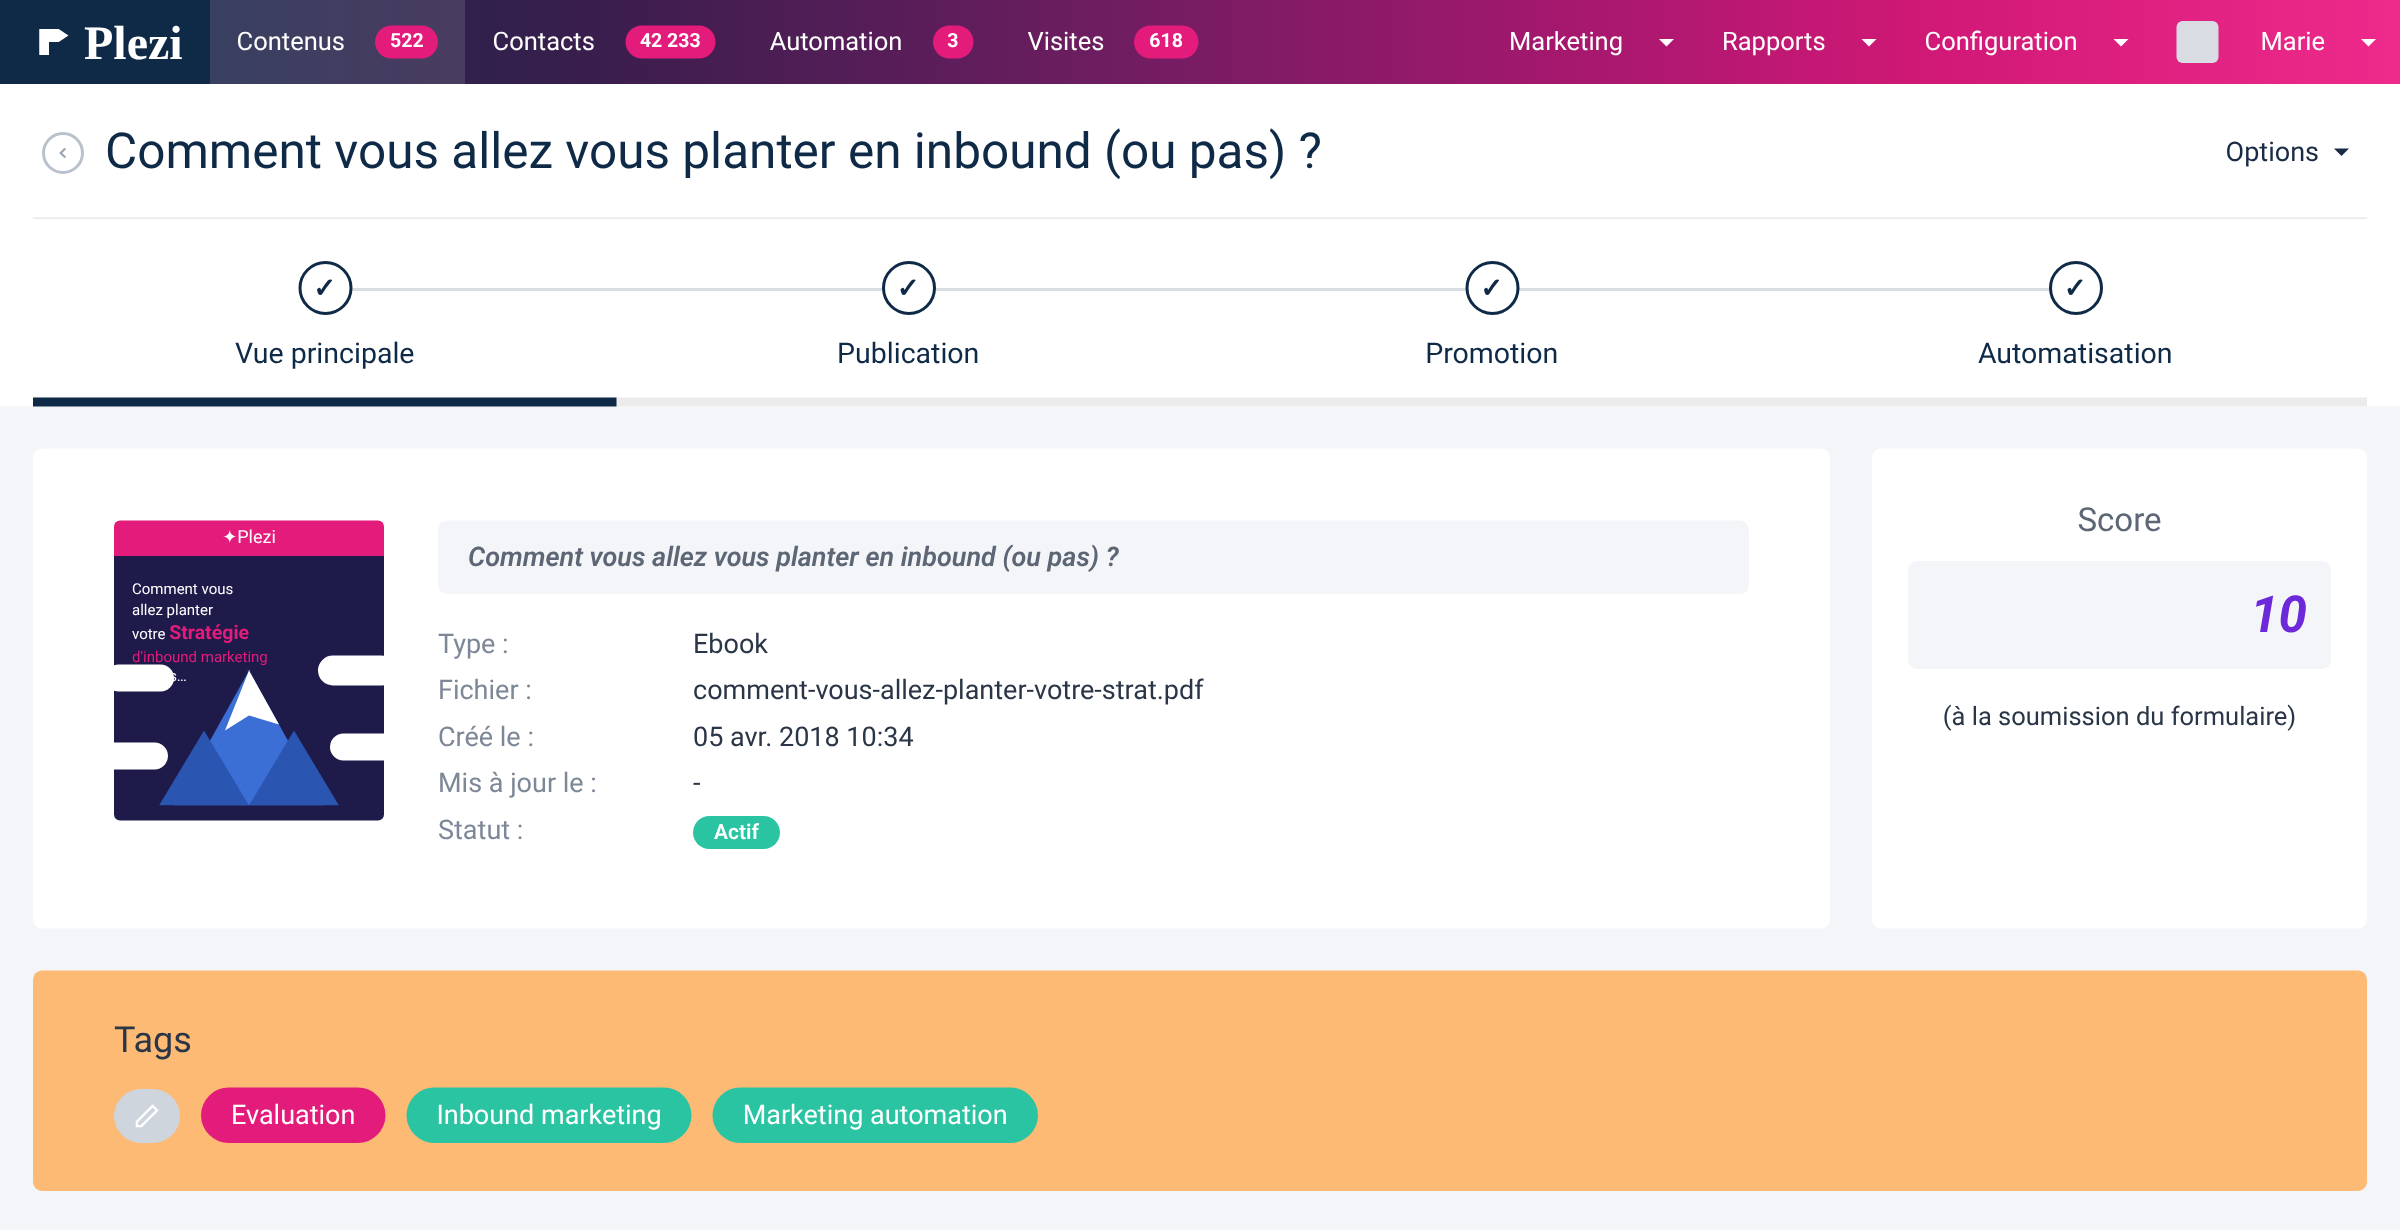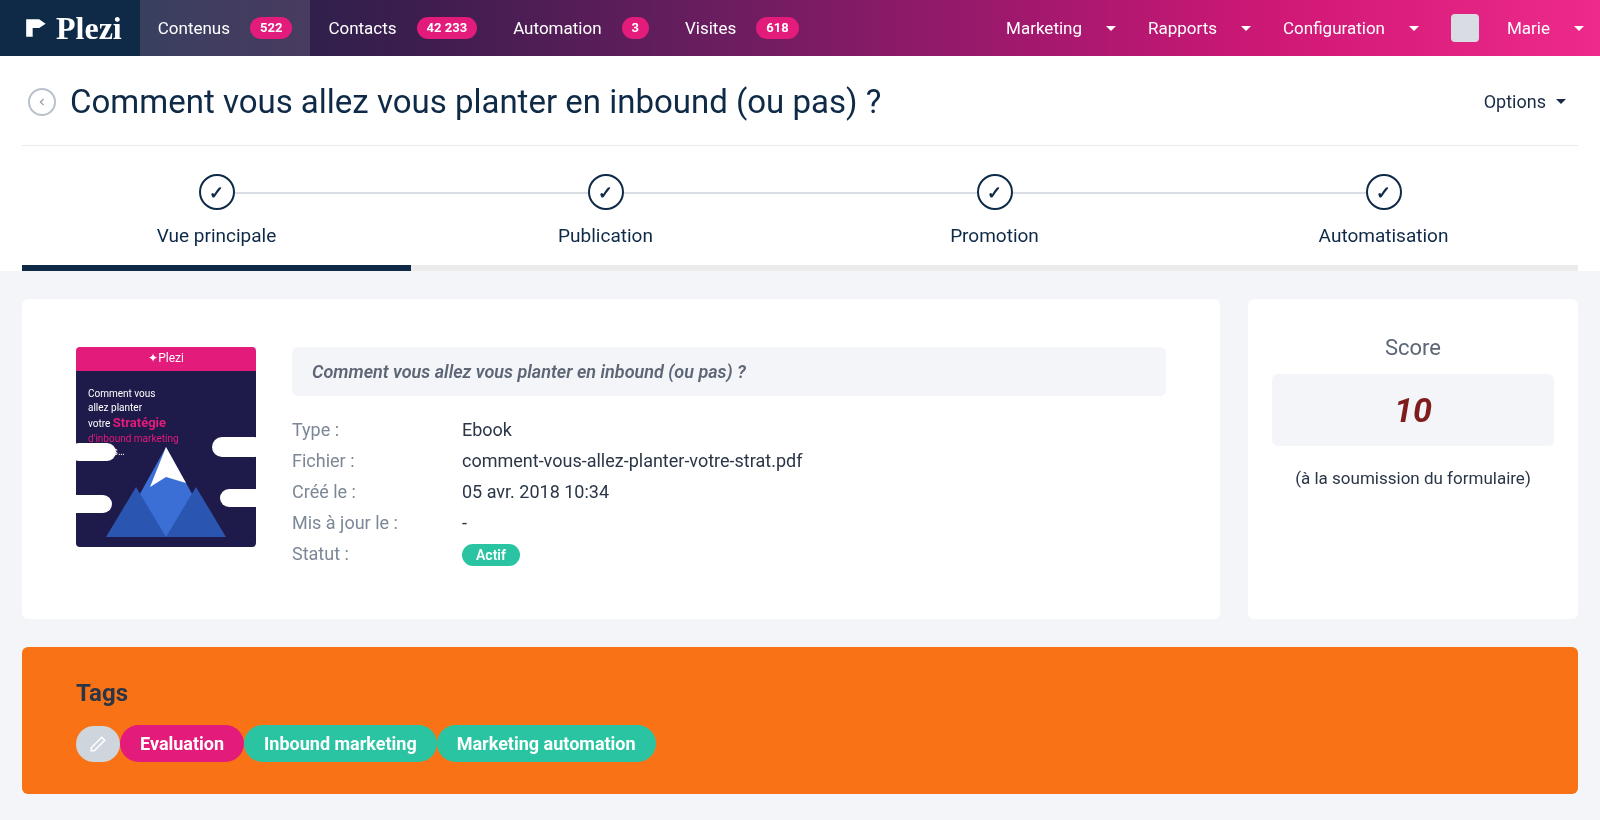--- a/index.html
+++ b/index.html
@@ -51,26 +51,26 @@
   .cloud{position:absolute;background:#fff;border-radius:20px;}
   .details{flex:1;}
   .title-input{background:#f3f5f8;border-radius:6px;padding:14px 20px;font-size:18px;font-style:italic;font-weight:600;color:#5d6675;margin-bottom:18px;}
   .meta-row{display:flex;padding:5px 0;font-size:18px;}
   .meta-label{width:170px;color:#7c8797;}
   .meta-val{color:#2a3647;}
   .status-pill{background:#2bc4a3;color:#fff;border-radius:14px;padding:3px 14px;font-size:14px;font-weight:600;display:inline-block;}
 
   .card.score{width:330px;text-align:center;padding:36px 24px;}
   .score-label{font-size:22px;color:#5d6675;margin-bottom:14px;}
-  .score-box{background:#f3f5f8;border-radius:6px;padding:16px;font-size:34px;font-weight:700;font-style:italic;color:#7f1d1d;}
+  .score-box{background:#f3f5f8;border-radius:6px;padding:16px;font-size:34px;font-weight:700;font-style:italic;color:#6d28d9;text-align:right;}
   .score-hint{margin-top:22px;font-size:17px;color:#2a3647;}
 
-  .tags-card{background:#f97316;border-radius:6px;margin-top:28px;padding:32px 54px;font-weight:bold;}
+  .tags-card{background:#fdba74;border-radius:6px;margin-top:28px;padding:32px 54px;}
   .tags-title{font-size:24px;color:#2a3647;margin-bottom:18px;}
-  .tags-row{display:flex;flex-wrap:wrap;align-items:center;}
+  .tags-row{display:flex;gap:14px;flex-wrap:wrap;align-items:center;}
   .edit-chip{width:44px;height:36px;border-radius:18px;background:#cfd5dc;display:flex;align-items:center;justify-content:center;cursor:pointer;}
   .edit-chip svg{stroke:#fff;}
   .tag{border-radius:20px;padding:8px 20px;font-size:18px;color:#fff;cursor:pointer;}
   .tag.pink{background:#e31b7b;}
   .tag.teal{background:#2bc4a3;}
 </style>
 </head>
 <body>
 
 <div class="topnav">

